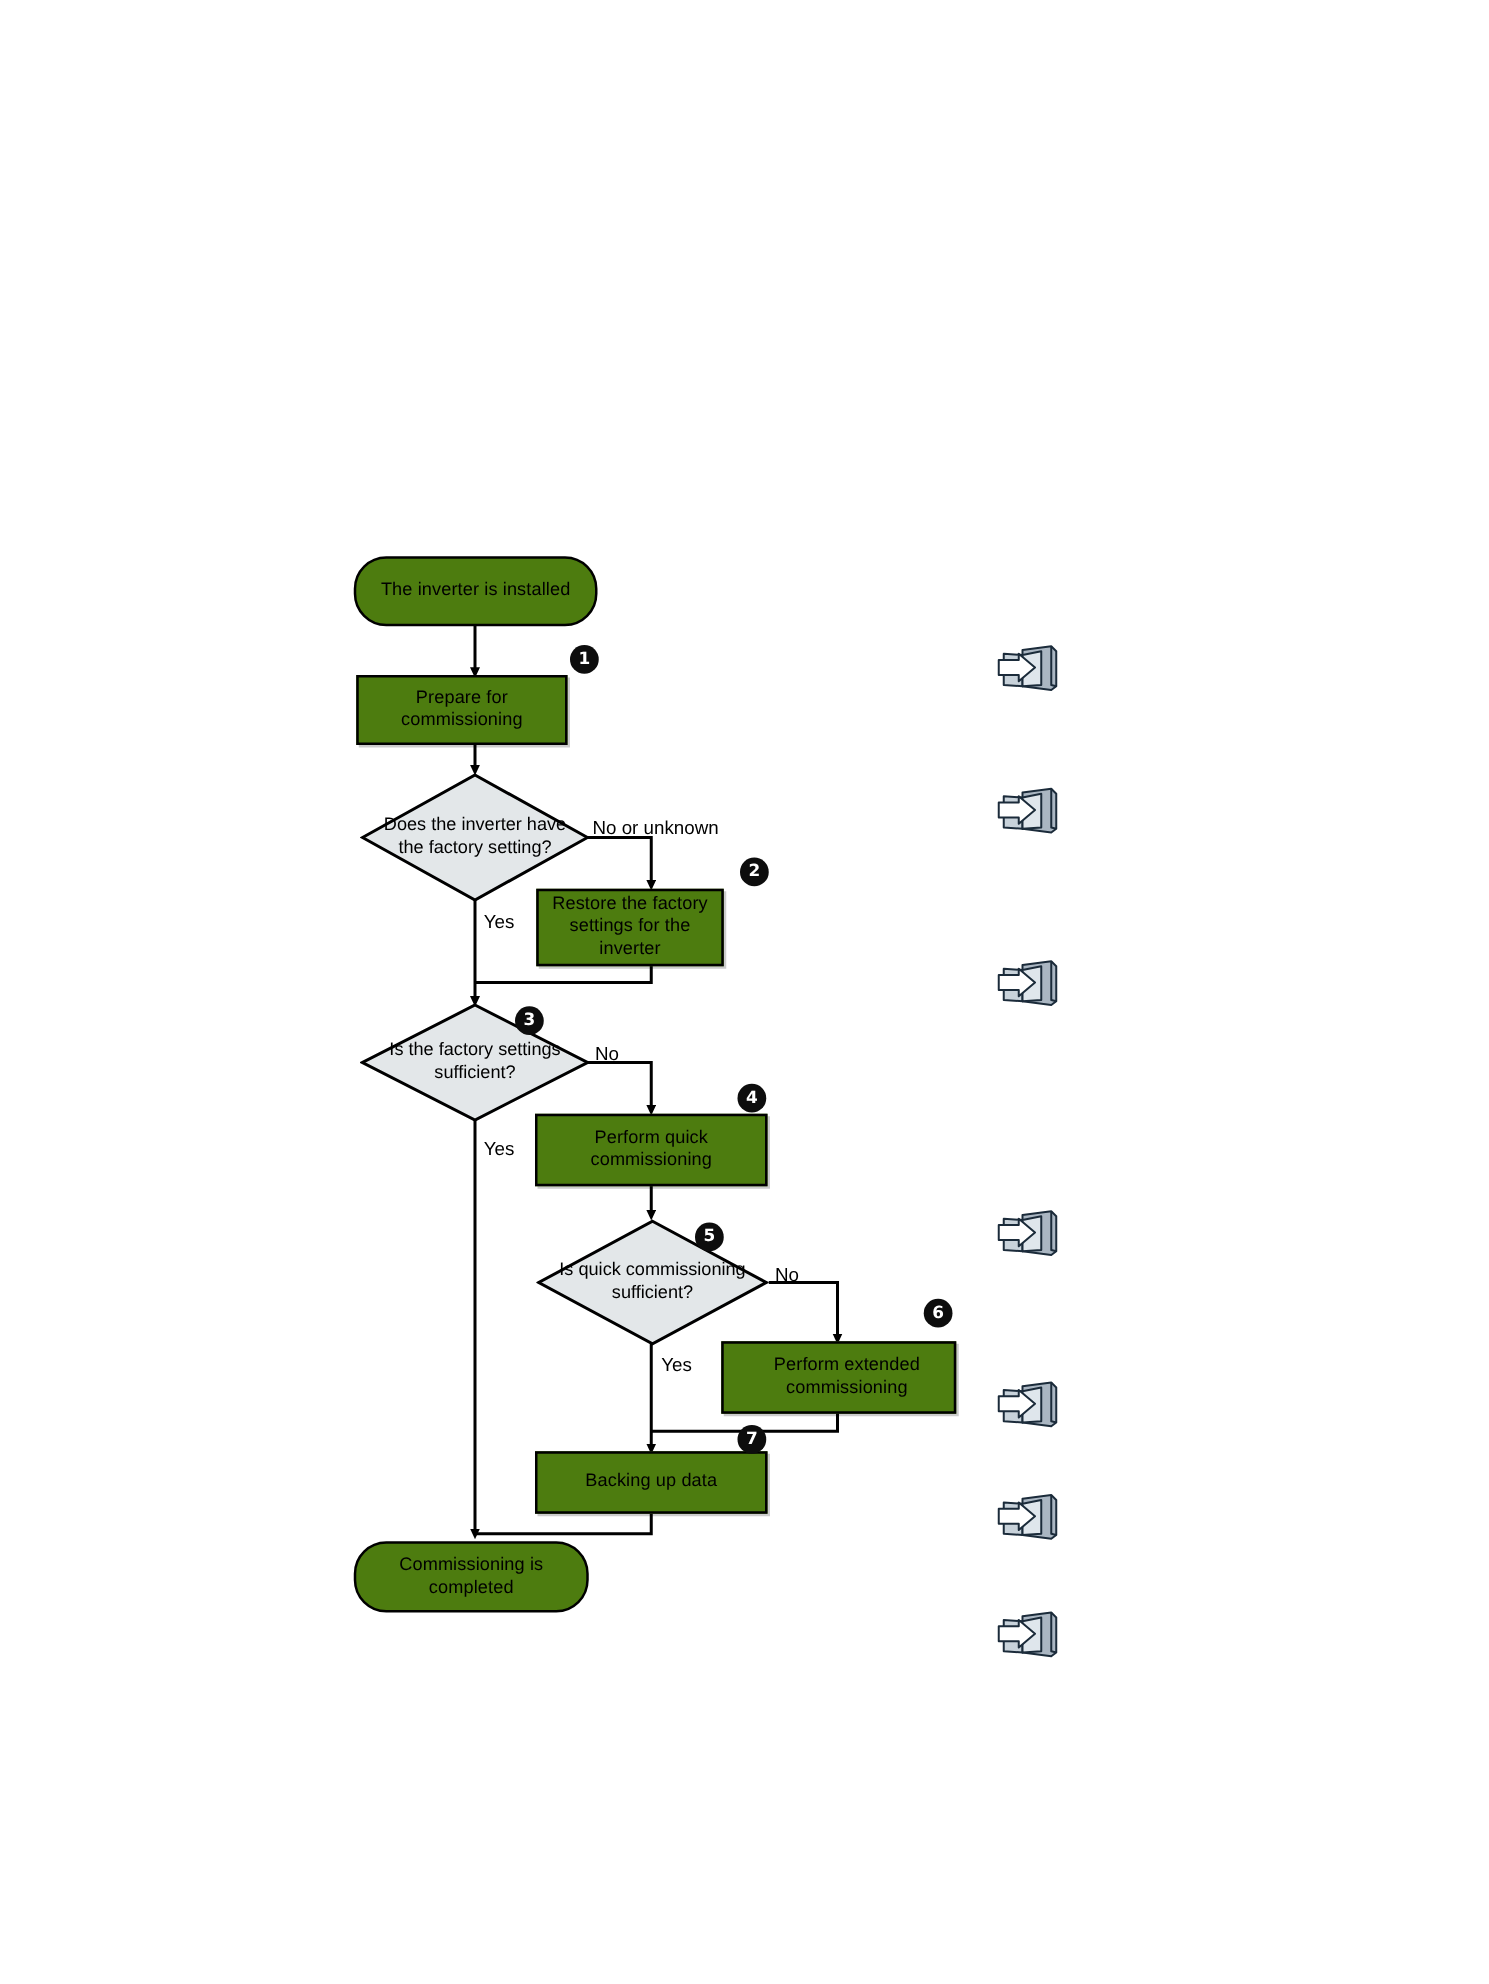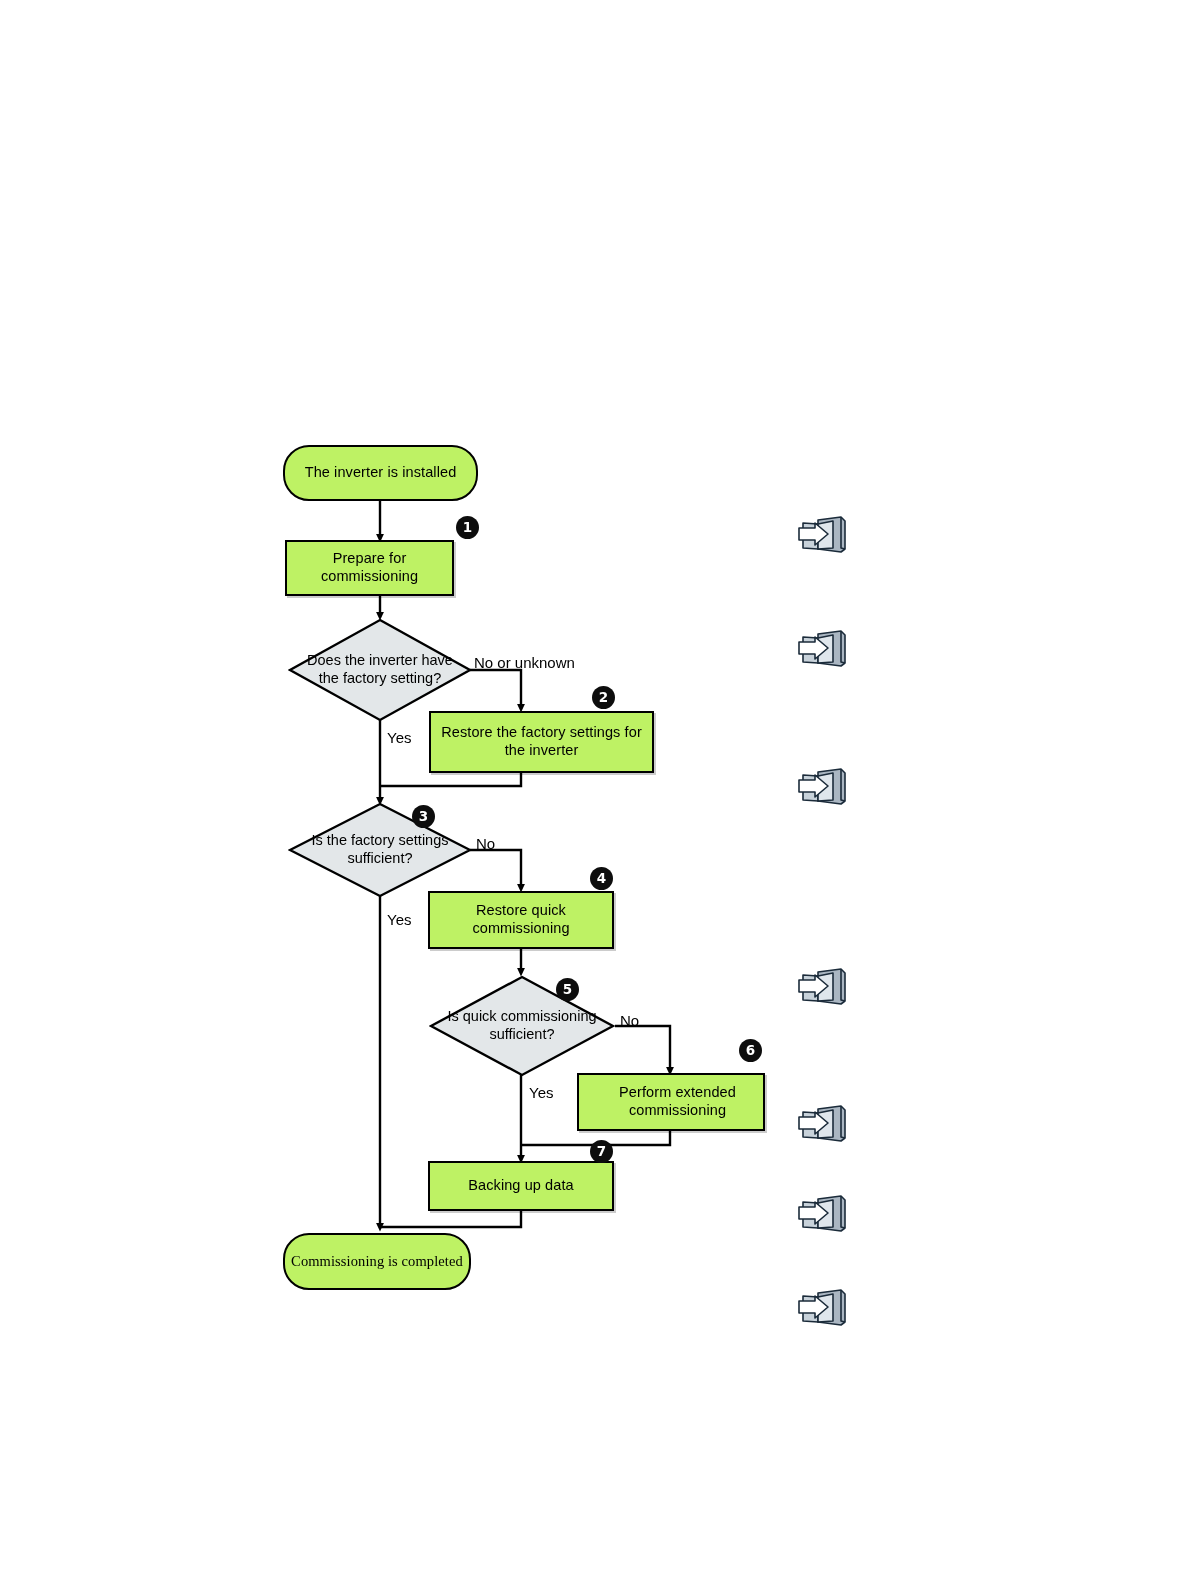--- a/index.html
+++ b/index.html
@@ -16,21 +16,21 @@
   }
   #canvas {
     position: absolute;
     left: 0; top: 0;
     width: 1191px;
     height: 1587px;
   }
   .node {
     position: absolute;
     box-sizing: border-box;
-    background: #bef264;
+    background: #4d7c0f;
     border: 2px solid #000000;
     display: flex;
     align-items: center;
     justify-content: center;
     text-align: center;
     font-size: 14.5px;
     line-height: 1.22;
     color: #000000;
     letter-spacing: 0.1px;
   }
@@ -139,37 +139,37 @@
 
 <div class="decision-wrap" style="left:288px; top:618px; width:184px; height:104px;">
   <svg width="184" height="104" viewBox="0 0 184 104" xmlns="http://www.w3.org/2000/svg">
     <polygon points="92,2 182,52 92,102 2,52" fill="#e3e7e9" stroke="#000000" stroke-width="2.4"></polygon>
   </svg>
   <div class="decision-text">Does the inverter have the factory setting?</div>
 </div>
 <div class="edge-label" style="left:474px; top:654px;">No or unknown</div>
 <div class="edge-label" style="left:387px; top:729px;">Yes</div>
 
-<div class="node process" style="left:429px; top:711px; width:225px; height:62px;">
+<div class="node process" style="left:429px; top:711px; width:150px; height:62px;">
   <span class="label">Restore the factory settings for the inverter</span>
 </div>
 <div class="badge" style="left:592px; top:686px;">2</div>
 
 <div class="decision-wrap" style="left:288px; top:802px; width:184px; height:96px;">
   <svg width="184" height="96" viewBox="0 0 184 96" xmlns="http://www.w3.org/2000/svg">
     <polygon points="92,2 182,48 92,94 2,48" fill="#e3e7e9" stroke="#000000" stroke-width="2.4"></polygon>
   </svg>
   <div class="decision-text">Is the factory settings sufficient?</div>
 </div>
 <div class="badge" style="left:412px; top:805px;">3</div>
 <div class="edge-label" style="left:476px; top:835px;">No</div>
 <div class="edge-label" style="left:387px; top:911px;">Yes</div>
 
 <div class="node process" style="left:428px; top:891px; width:186px; height:58px;">
-  <span class="label">Restore quick commissioning</span>
+  <span class="label">Perform quick commissioning</span>
 </div>
 <div class="badge" style="left:590px; top:867px;">4</div>
 
 <div class="decision-wrap" style="left:429px; top:975px; width:186px; height:102px;">
   <svg width="186" height="102" viewBox="0 0 186 102" xmlns="http://www.w3.org/2000/svg">
     <polygon points="93,2 184,51 93,100 2,51" fill="#e3e7e9" stroke="#000000" stroke-width="2.4"></polygon>
   </svg>
   <div class="decision-text">Is quick commissioning sufficient?</div>
 </div>
 <div class="badge" style="left:556px; top:978px;">5</div>
@@ -179,21 +179,21 @@
 <div class="node process" style="left:577px; top:1073px; width:188px; height:58px;padding-left:13px;">
   <span class="label">Perform extended commissioning</span>
 </div>
 <div class="badge" style="left:739px; top:1039px;">6</div>
 
 <div class="node process" style="left:428px; top:1161px; width:186px; height:50px;">
   <span class="label">Backing up data</span>
 </div>
 <div class="badge" style="left:590px; top:1140px;">7</div>
 
-<div class="node terminator" style="left:283px; top:1233px; width:188px; height:57px;font-family:Liberation Serif, serif;">
+<div class="node terminator" style="left:283px; top:1233px; width:188px; height:57px;">
   <span class="label">Commissioning is completed</span>
 </div>
 
 <div class="ref-icon" style="left:795px; top:514px;">
   <svg width="54" height="42" viewBox="0 0 54 42" xmlns="http://www.w3.org/2000/svg">
     <g stroke="#1b2b3a" stroke-width="1.6" stroke-linejoin="round">
       <path d="M23 6 L46 3 L50 7 L50 35 L46 38 L23 35 Z" fill="#aab6c2"></path>
       <path d="M46 3 L46 34 L50 35" fill="none"></path>
       <path d="M8 34 L23 35 L23 10 L8 9 Z" fill="#c8d2da"></path>
       <path d="M23 10 L23 35 L38 34 L38 7 Z" fill="#dfe6ec"></path>

